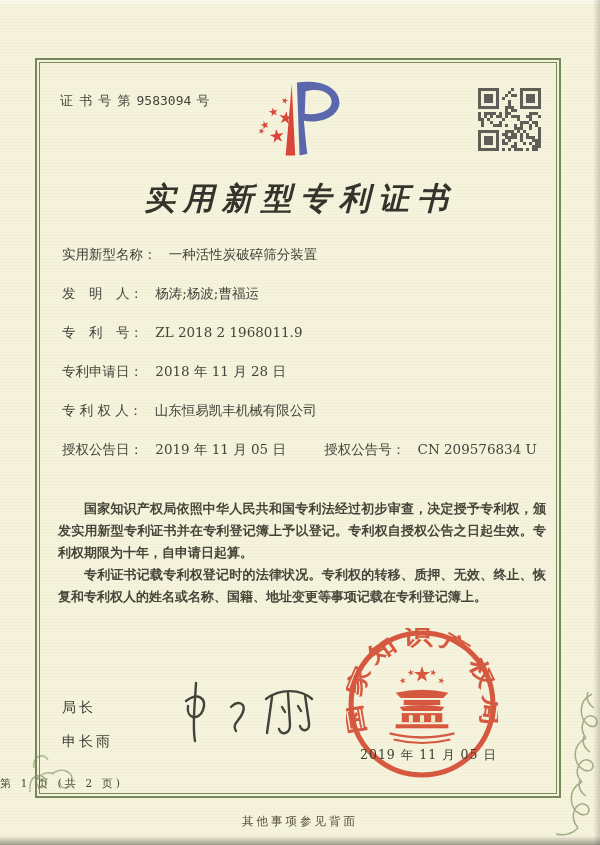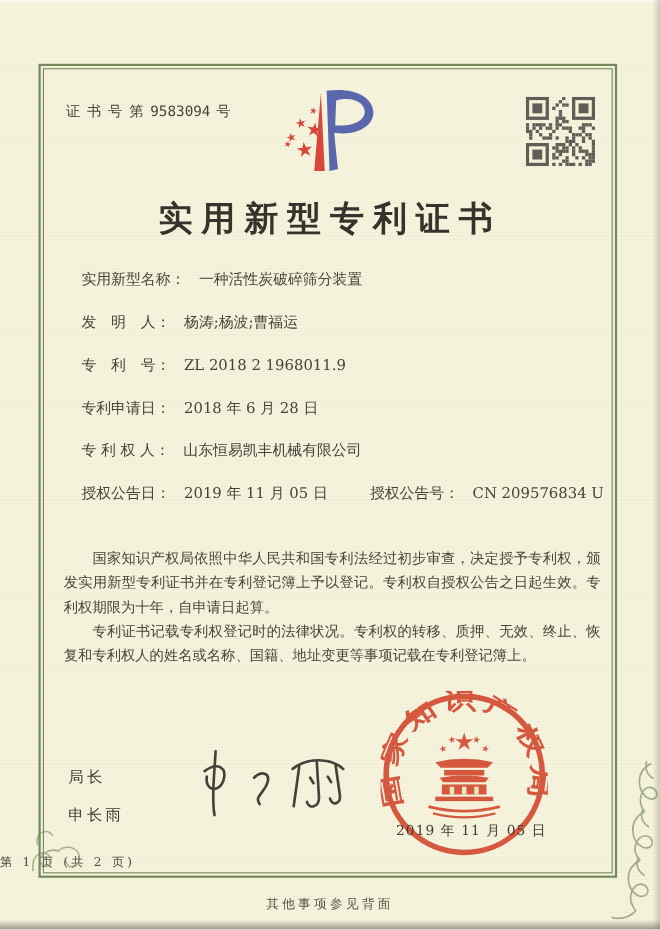--- a/index.html
+++ b/index.html
@@ -10,28 +10,28 @@
   .edge-top{position:absolute;left:0;top:0;width:100%;height:4px;background:linear-gradient(180deg,rgba(255,255,255,.55),transparent);pointer-events:none;}
   .edge-right{position:absolute;top:0;right:0;width:7px;height:100%;background:linear-gradient(90deg,transparent,rgba(96,94,80,.28));pointer-events:none;}
   .edge-bottom{position:absolute;left:0;bottom:0;width:100%;height:9px;background:linear-gradient(180deg,transparent,rgba(70,68,58,.5));pointer-events:none;}
   .frame{position:absolute;left:35px;top:58px;width:526px;height:740px;border:2px solid #74885a;box-sizing:border-box;}
   .frame-inner{position:absolute;inset:2px;border:1px solid #74885a;}
   .cert-no{position:absolute;left:60px;top:92px;font-size:13px;letter-spacing:1px;color:#46443a;}
   .cert-no .digits{font-family:"DejaVu Sans Mono","Liberation Mono",monospace;font-size:13px;letter-spacing:0;}
   .logo{position:absolute;left:238px;top:70px;width:130px;height:98px;}
   .qr{position:absolute;left:478px;top:88px;width:63px;height:63px;opacity:.82;}
   .title{position:absolute;left:0;top:178px;width:100%;margin:0;text-align:center;
-         font-size:31px;font-weight:bold;letter-spacing:8px;color:#35332b;}
-  .fields{position:absolute;left:74px;top:244px;width:478px;font-size:13.5px;color:#45433a;}
+         font-size:31px;font-weight:bold;letter-spacing:8px;color:#35332b;font-style:italic;}
+  .fields{position:absolute;left:62px;top:244px;width:478px;font-size:13.5px;color:#45433a;}
   .field-row{height:39px;line-height:20px;white-space:nowrap;}
   .f-label{color:#45433a;}
   .f-value{margin-left:8px;}
   .f-label.second{margin-left:34px;}
   .paragraphs{position:absolute;left:58px;top:498px;width:488px;font-size:13px;line-height:22px;color:#474539;}
-  .paragraphs p{margin:0;text-indent:2em;text-align:justify;}
+  .paragraphs p{margin:0;text-indent:2em;text-align:justify;font-weight:bold;}
   .director{position:absolute;left:62px;top:690px;font-size:14px;letter-spacing:3px;color:#3c3a31;line-height:34px;}
   .signature{position:absolute;left:168px;top:672px;width:170px;height:82px;}
   .seal{position:absolute;left:346px;top:628px;width:152px;height:152px;mix-blend-mode:multiply;opacity:.92;}
   .seal-date{position:absolute;left:360px;top:747px;font-size:12.5px;letter-spacing:1px;color:#3e3c33;}
   .page-info{position:absolute;left:0;top:776px;width:100%;text-align:left;font-size:11px;letter-spacing:3px;color:#4c4a3e;}
   .back-note{position:absolute;left:0;top:814px;width:100%;text-align:center;font-size:11.5px;letter-spacing:3px;color:#55523f;font-family:Liberation Mono, monospace;}
   .flourish{position:absolute;pointer-events:none;}
   .fl-bl{left:22px;top:728px;width:70px;height:72px;}
   .fl-br{left:532px;top:688px;width:68px;height:150px;}
 </style>
@@ -201,21 +201,21 @@
     <div class="field-row">
       <span class="f-label">发　明　人：</span>
       <span class="f-value">杨涛;杨波;曹福运</span>
     </div>
     <div class="field-row">
       <span class="f-label">专　利　号：</span>
       <span class="f-value">ZL 2018 2 1968011.9</span>
     </div>
     <div class="field-row">
       <span class="f-label">专利申请日：</span>
-      <span class="f-value">2018 年 6 月 28 日</span>
+      <span class="f-value">2018 年 11 月 28 日</span>
     </div>
     <div class="field-row">
       <span class="f-label">专 利 权 人：</span>
       <span class="f-value">山东恒易凯丰机械有限公司</span>
     </div>
     <div class="field-row">
       <span class="f-label">授权公告日：</span>
       <span class="f-value">2019 年 11 月 05 日</span>
       <span class="f-label second">授权公告号：</span>
       <span class="f-value">CN 209576834 U</span>

